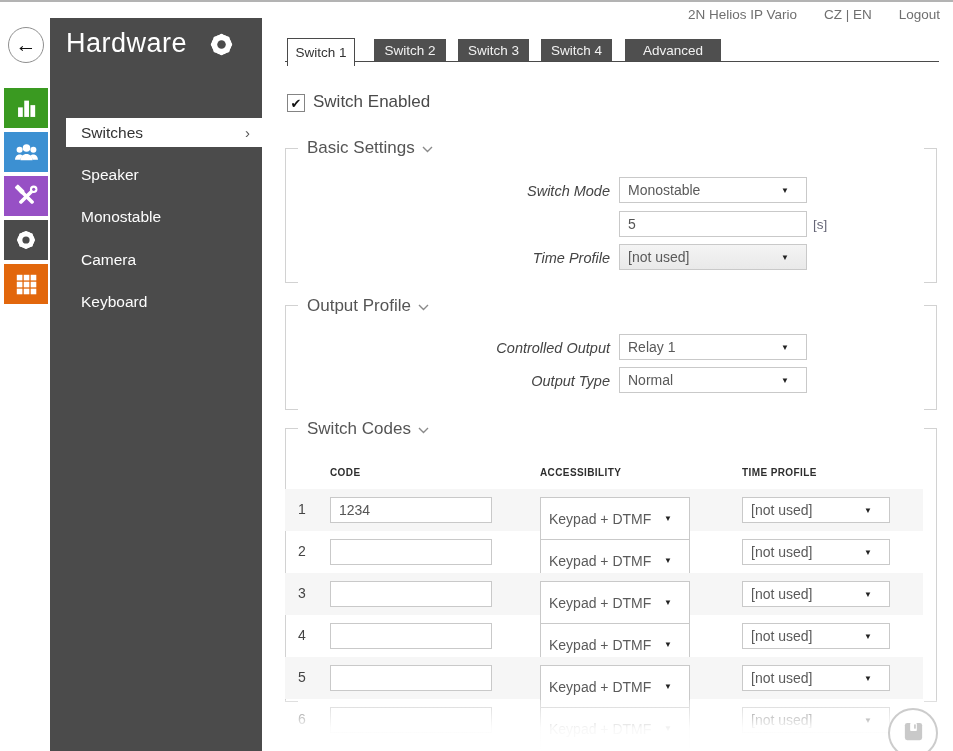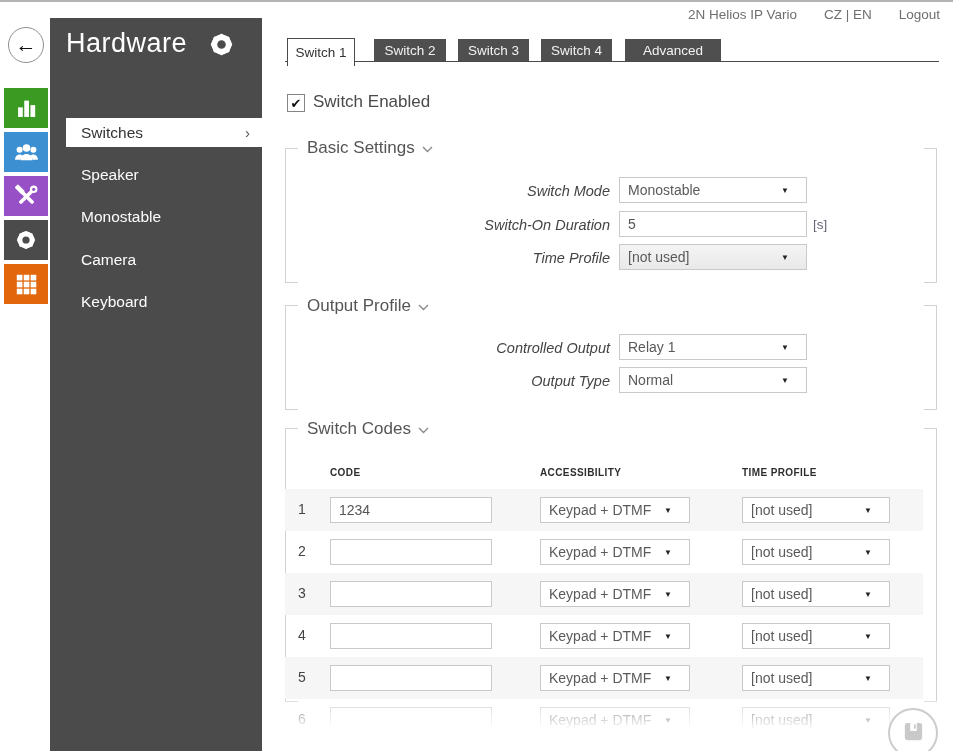--- a/index.html
+++ b/index.html
@@ -52,21 +52,21 @@
   .sel .arr{font-size:8px;color:#222;}
   .tinput{border:1px solid #c9c9c9;background:#fff;height:100%;width:100%;box-sizing:border-box;
           font-family:"Liberation Sans",sans-serif;font-size:14px;color:#555;padding:0 8px;outline:none;}
   .suffix{position:absolute;left:813px;font-size:13.5px;color:#667;}
   
   .col-head{position:absolute;font-size:10px;font-weight:bold;color:#2e2e2e;letter-spacing:.4px;}
   .code-row{position:absolute;left:285px;width:638px;height:42px;}
   .code-row.stripe{background:#f6f6f6;}
   .row-num{position:absolute;left:13px;top:12px;font-size:14px;color:#444;}
   .code-in{position:absolute;left:45px;top:8px;width:162px;height:26px;}
-  .acc-sel{position:absolute;left:255px;top:8px;width:150px;height:26px;}
+  .acc-sel{position:absolute;left:255px;top:8px;width:150px;height:43px;}
   .tp-sel{position:absolute;left:457px;top:8px;width:148px;height:26px;}
   
   #footer-fade{position:absolute;left:270px;top:700px;width:683px;height:51px;
                background:linear-gradient(to bottom,rgba(255,255,255,.25) 0%,rgba(255,255,255,.95) 55%,#fff 100%);}
   #save-btn{position:absolute;left:888px;top:708px;width:50px;height:50px;border-radius:50%;
             border:2px solid #ccc;background:#fff;display:flex;align-items:center;justify-content:center;
             box-sizing:border-box;cursor:pointer;z-index:5;}
 </style>
 </head>
 <body>
@@ -199,21 +199,20 @@
         </svg>
     </span>
   </div>
   <div class="flabel" style="top:183px">Switch Mode</div>
   <div class="ctrl" style="top:177px">
     <div class="sel">
       <span>Monostable</span>
       <span class="arr">▼</span>
     </div>
   </div>
-  <div class="flabel" style="top:217px">Switch-On Duration</div>
   <div class="ctrl" style="top:211px">
     <input class="tinput" value="5" style="">
   </div>
   <div class="suffix" style="top:217px">[s]</div>
   <div class="flabel" style="top:250px">Time Profile</div>
   <div class="ctrl" style="top:244px">
     <div class="sel muted">
       <span>[not used]</span>
       <span class="arr">▼</span>
     </div>

